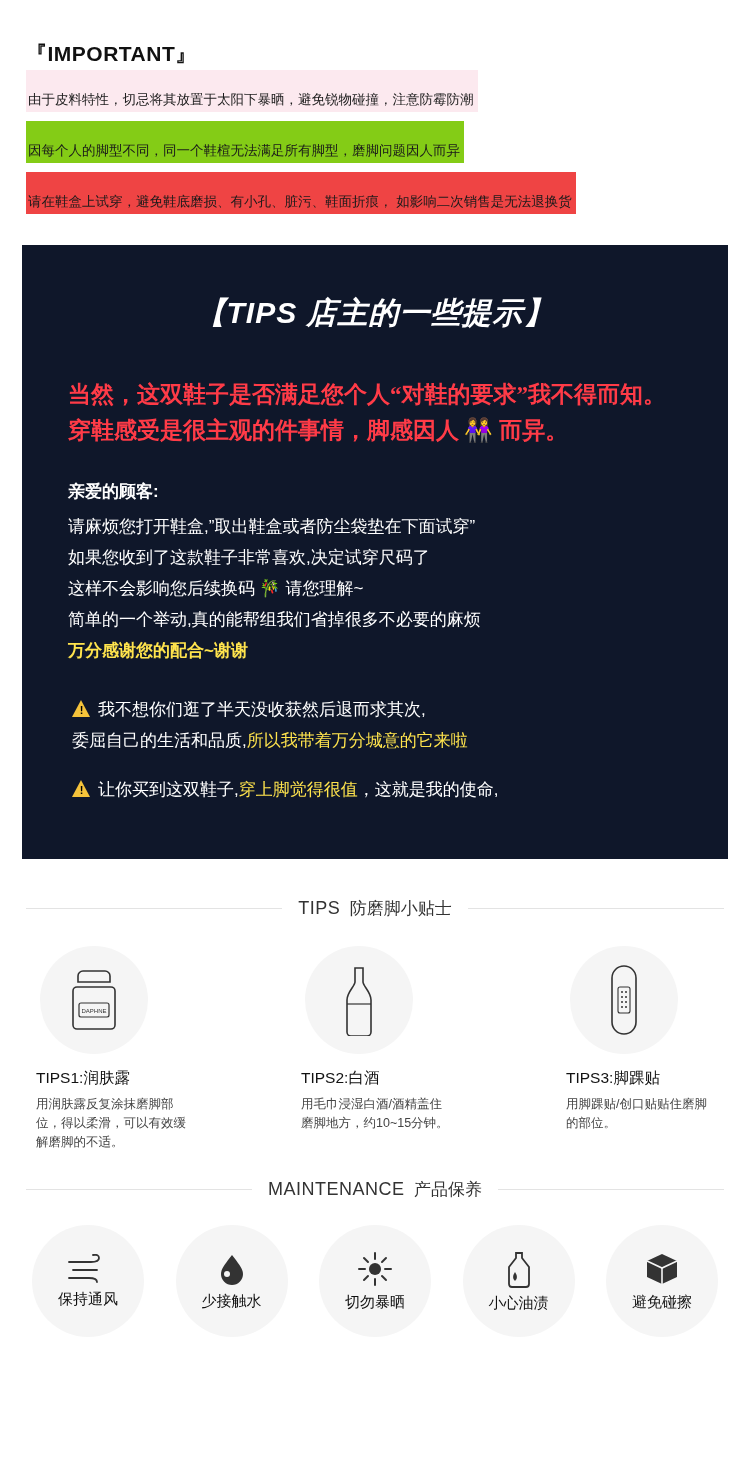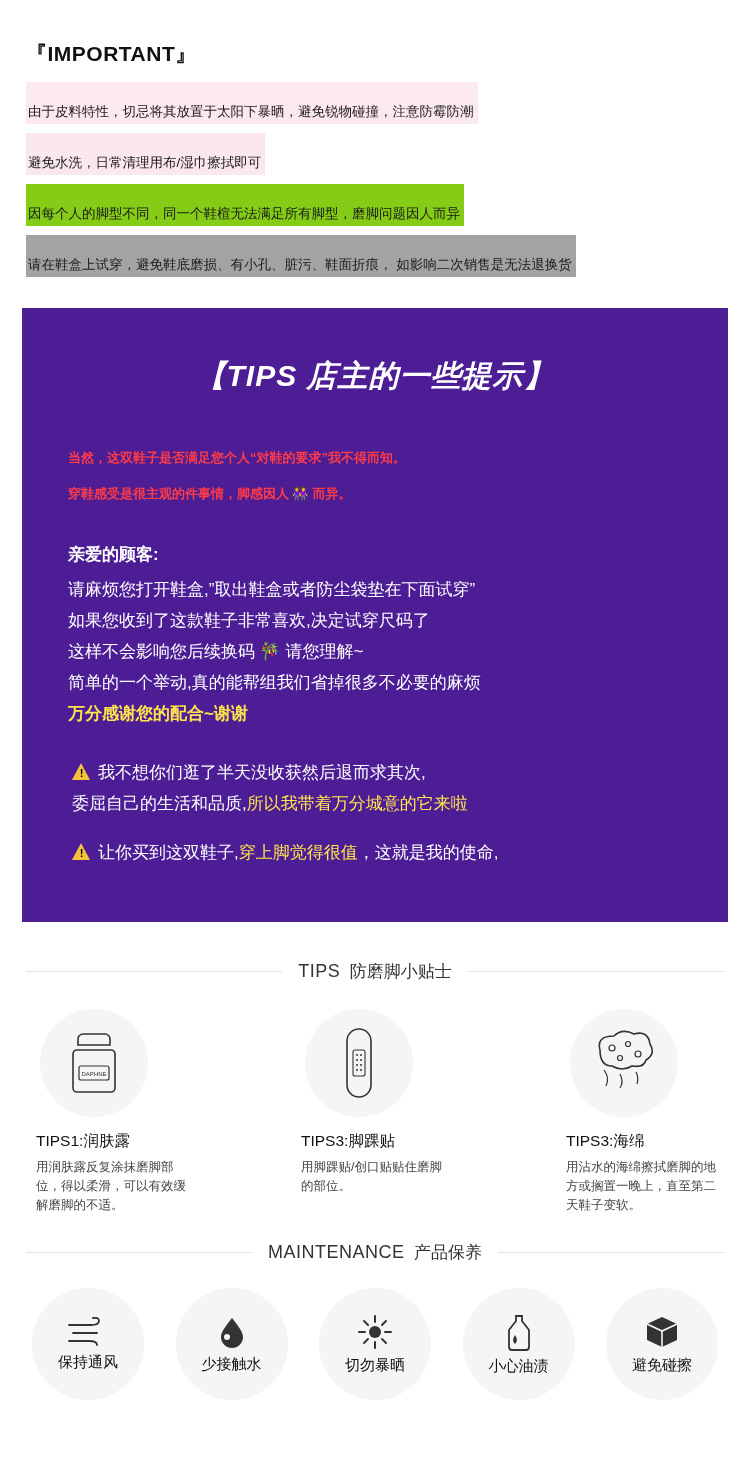--- a/index.html
+++ b/index.html
@@ -15,58 +15,59 @@
 
   
   .important-section {
     padding: 40px 26px 0 26px;
   }
   .important-title {
     font-size: 21px;
     font-weight: bold;
     letter-spacing: 0.5px;
     color: #111;
-    margin: 0 0 14px 0;
+    margin: 0 0 2px 0;
   }
   .important-line {
     display: inline-block;
     font-size: 13.5px;
     line-height: 19px;
     padding: 20px 4px 3px 2px;
     margin: 0 0 9px 0;
     background: #fce9ef;
     color: #1a1a1a;
     white-space: nowrap;
   }
   .important-line.l2 { background: #fbe7ee; }
   .important-line.l3 { background: #84cc16; }
-  .important-line.l4 { background: #a3a3a3; }
+  .important-line.l4 { background: #ef4444; }
 
   
   .tips-panel {
     margin: 22px 22px 0 22px;
-    background: #4c1d95;
+    background: #0f172a;
     padding: 48px 40px 54px 40px;
     position: relative;
   }
   .tips-panel-title {
     text-align: center;
     color: #ffffff;
     font-size: 30px;
     font-weight: bold;
     font-style: italic;
     letter-spacing: 1px;
     margin: 0 0 46px 0;
   }
   .tips-red {
     color: #ff3b47;
-    font-size: 13px;
+    font-size: 23px;
     font-weight: bold;
     line-height: 30px;
     margin: 0 0 6px 6px;
+    font-family: Liberation Serif, serif;
   }
   .dear-block {
     margin: 34px 0 0 6px;
   }
   .dear-head {
     color: #ffffff;
     font-size: 17px;
     font-weight: bold;
     margin-bottom: 8px;
   }
@@ -203,23 +204,20 @@
 </style>
 </head>
 <body>
 
 <div class="important-section">
   <div class="important-title">『IMPORTANT』</div>
   <div>
     <span class="important-line">由于皮料特性，切忌将其放置于太阳下暴晒，避免锐物碰撞，注意防霉防潮</span>
   </div>
   <div>
-    <span class="important-line l2">避免水洗，日常清理用布/湿巾擦拭即可</span>
-  </div>
-  <div>
     <span class="important-line l3">因每个人的脚型不同，同一个鞋楦无法满足所有脚型，磨脚问题因人而异</span>
   </div>
   <div>
     <span class="important-line l4">请在鞋盒上试穿，避免鞋底磨损、有小孔、脏污、鞋面折痕，  如影响二次销售是无法退换货</span>
   </div>
 </div>
 
 <div class="tips-panel">
   <div class="tips-panel-title">【TIPS 店主的一些提示】</div>
 
@@ -266,20 +264,30 @@
         <path d="M20 6 h22 a5 5 0 0 1 5 5 v6 h-32 v-6 a5 5 0 0 1 5 -5 z" fill="none" stroke="#333" stroke-width="1.6"></path>
         <rect x="10" y="22" width="42" height="42" rx="4" fill="none" stroke="#333" stroke-width="1.6"></rect>
         <rect x="16" y="38" width="30" height="14" rx="2" fill="none" stroke="#333" stroke-width="1.2"></rect>
         <text x="31" y="48" font-size="6" text-anchor="middle" fill="#333" font-family="Liberation Sans, sans-serif">DAPHNE</text>
       </svg>
     </div>
     <div class="tip-name">TIPS1:润肤露</div>
     <div class="tip-desc">用润肤露反复涂抹磨脚部位，得以柔滑，可以有效缓解磨脚的不适。</div>
   </div>
 
+  <div class="tip-col">
+    <div class="tip-circle">
+      <svg width="44" height="72" viewBox="0 0 44 72">
+        <path d="M18 4 h8 v14 c0 4 8 10 8 18 v32 a4 4 0 0 1 -4 4 h-16 a4 4 0 0 1 -4 -4 v-32 c0 -8 8 -14 8 -18 z" fill="none" stroke="#333" stroke-width="1.6"></path>
+        <line x1="10" y1="40" x2="34" y2="40" stroke="#333" stroke-width="1.2"></line>
+      </svg>
+    </div>
+    <div class="tip-name">TIPS2:白酒</div>
+    <div class="tip-desc">用毛巾浸湿白酒/酒精盖住磨脚地方，约10~15分钟。</div>
+  </div>
 
   <div class="tip-col">
     <div class="tip-circle">
       <svg width="36" height="74" viewBox="0 0 36 74">
         <rect x="6" y="3" width="24" height="68" rx="12" fill="none" stroke="#333" stroke-width="1.6"></rect>
         <rect x="12" y="24" width="12" height="26" rx="2" fill="none" stroke="#333" stroke-width="1.1"></rect>
         <g fill="#333">
           <circle cx="16" cy="29" r="1"></circle>
             <circle cx="20" cy="29" r="1"></circle>
           <circle cx="16" cy="34" r="1"></circle>
@@ -288,36 +296,20 @@
             <circle cx="20" cy="39" r="1"></circle>
           <circle cx="16" cy="44" r="1"></circle>
             <circle cx="20" cy="44" r="1"></circle>
         </g>
       </svg>
     </div>
     <div class="tip-name">TIPS3:脚踝贴</div>
     <div class="tip-desc">用脚踝贴/创口贴贴住磨脚的部位。</div>
   </div>
 
-  <div class="tip-col">
-    <div class="tip-circle">
-      <svg width="68" height="66" viewBox="0 0 68 66">
-        <path d="M10 20 q-4 -14 14 -14 q8 -8 20 -2 q14 -4 16 10 q6 10 -4 16 q-2 8 -14 6 q-10 6 -20 0 q-12 0 -12 -16 z" fill="none" stroke="#333" stroke-width="1.6"></path>
-        <circle cx="22" cy="18" r="3" fill="none" stroke="#333" stroke-width="1.2"></circle>
-        <circle cx="38" cy="14" r="2.5" fill="none" stroke="#333" stroke-width="1.2"></circle>
-        <circle cx="48" cy="24" r="3" fill="none" stroke="#333" stroke-width="1.2"></circle>
-        <circle cx="30" cy="28" r="2.5" fill="none" stroke="#333" stroke-width="1.2"></circle>
-        <path d="M14 40 q6 8 2 16" fill="none" stroke="#333" stroke-width="1.2"></path>
-        <path d="M30 44 q4 8 0 14" fill="none" stroke="#333" stroke-width="1.2"></path>
-        <path d="M46 42 q3 6 1 12" fill="none" stroke="#333" stroke-width="1.2"></path>
-      </svg>
-    </div>
-    <div class="tip-name">TIPS3:海绵</div>
-    <div class="tip-desc">用沾水的海绵擦拭磨脚的地方或搁置一晚上，直至第二天鞋子变软。</div>
-  </div>
 </div>
 
 <div class="section-head" style="margin-top:26px;">
   <div class="rule"></div>
   <div class="label">
     <span class="big">MAINTENANCE</span>
     &nbsp;<span>产品保养</span>
   </div>
   <div class="rule"></div>
 </div>

